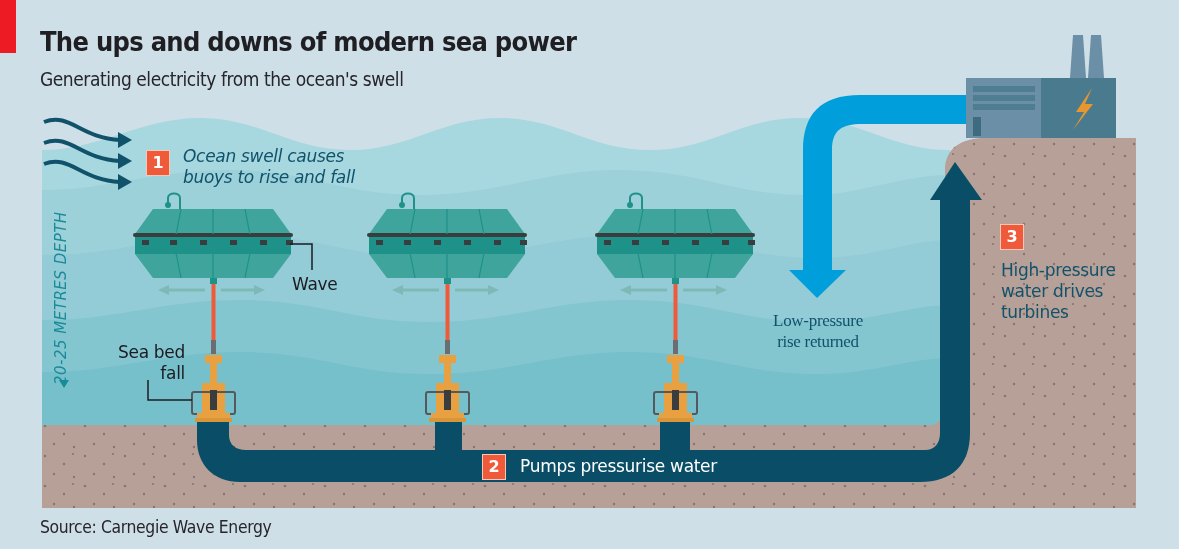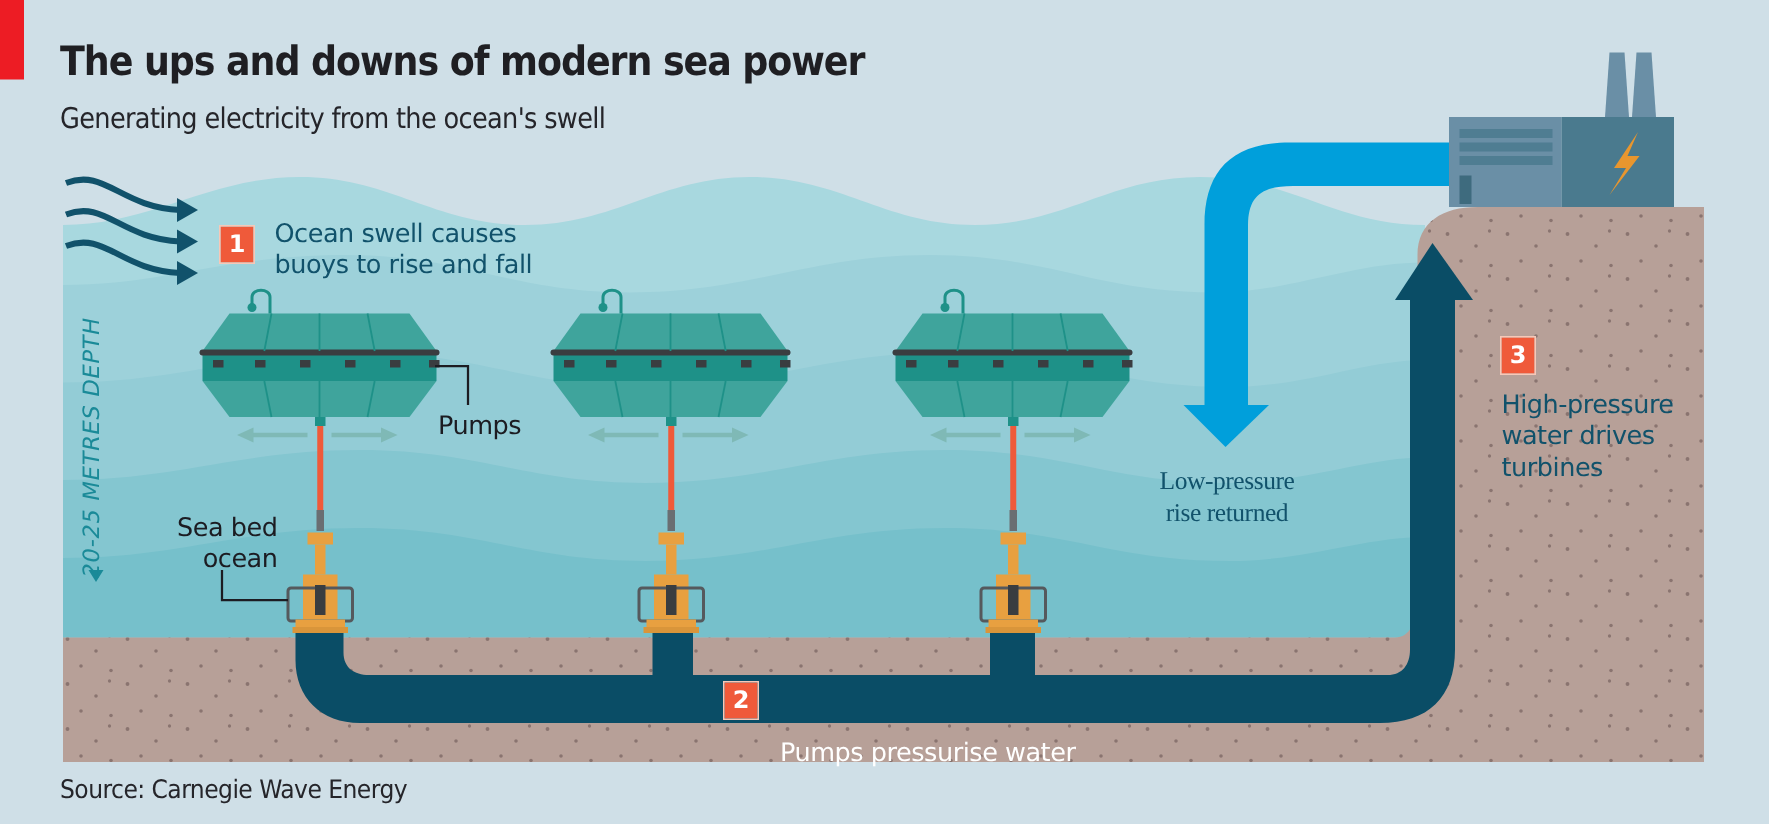--- a/index.html
+++ b/index.html
@@ -4,21 +4,21 @@
 <style>
   html,body{margin:0;padding:0;}
   body{width:1179px;height:549px;background:#cfdfe7;position:relative;overflow:hidden;font-family:"DejaVu Sans",sans-serif;}
   .redbar{position:absolute;left:0;top:0;width:16px;height:53px;background:#ed1c24;}
   .title{position:absolute;left:40px;top:26px;font-size:27px;font-weight:bold;color:#1f1f23;letter-spacing:-0.8px;font-family:"DejaVu Sans",sans-serif;transform:scaleX(0.9);transform-origin:left;}
   .subtitle{position:absolute;left:40px;top:68px;font-size:19px;color:#25252a;letter-spacing:-0.5px;transform:scaleX(0.9);transform-origin:left;}
   .source{position:absolute;left:40px;top:517px;font-size:17px;color:#25252a;letter-spacing:-0.4px;transform:scaleX(0.92);transform-origin:left;}
   svg.scene{position:absolute;left:0;top:0;}
   .lbl{position:absolute;color:#11526b;font-size:17px;line-height:21px;letter-spacing:-0.3px;}
   .lbl.dark{color:#1c1c22;}
-  .lbl.white{color:#ffffff;margin-top:36px;}
+  .lbl.white{color:#ffffff;}
   .num{position:absolute;width:22px;height:24px;background:#ef5a3a;color:#fff;font-weight:bold;font-size:16px;line-height:24px;text-align:center;outline:1px solid #f6c8b8;}
   .depth{position:absolute;left:52px;top:385px;color:#1a8a98;font-size:15px;font-style:italic;letter-spacing:0.5px;transform:rotate(-90deg);transform-origin:left top;white-space:nowrap;}
 </style>
 </head>
 <body>
 
 <div class="redbar"></div>
 <div class="title">The ups and downs of modern sea power</div>
 <div class="subtitle">Generating electricity from the ocean's swell</div>
 
@@ -208,38 +208,38 @@
 
   <g stroke="#1c1c22" stroke-width="1.5" fill="none">
     <path d="M290,244 L312,244 L312,270"></path>
     <path d="M148,380 L148,400 L192,400"></path>
   </g>
 </svg>
 
 <div class="depth">20-25 METRES DEPTH</div>
 
 <div class="num" style="left:147px;top:151px;">1</div>
-<div class="lbl" style="left:183px;top:146px;">
+<div class="lbl" style="left:183px;top:146px;font-style:italic;">
   <div>Ocean swell causes</div>
   <div>buoys to rise and fall</div>
 </div>
 
 <div class="num" style="left:483px;top:455px;">2</div>
 <div class="lbl white" style="left:520px;top:456px;">Pumps pressurise water</div>
 
 <div class="num" style="left:1001px;top:225px;">3</div>
 <div class="lbl" style="left:1001px;top:260px;">
   <div>High-pressure</div>
   <div>water drives</div>
   <div>turbines</div>
 </div>
 
-<div class="lbl dark" style="left:292px;top:274px;">Pumps</div>
+<div class="lbl dark" style="left:292px;top:274px;">Wave</div>
 <div class="lbl dark" style="left:118px;top:342px;text-align:right;">
   <div>Sea bed</div>
-  <div>ocean</div>
+  <div>fall</div>
 </div>
 <div class="lbl" style="left:748px;top:310px;width:140px;text-align:center;font-family:Liberation Serif, serif;">
   <div>Low-pressure</div>
   <div>rise returned</div>
 </div>
 
 <div class="source">Source: Carnegie Wave Energy</div>
 
 </body></html>

